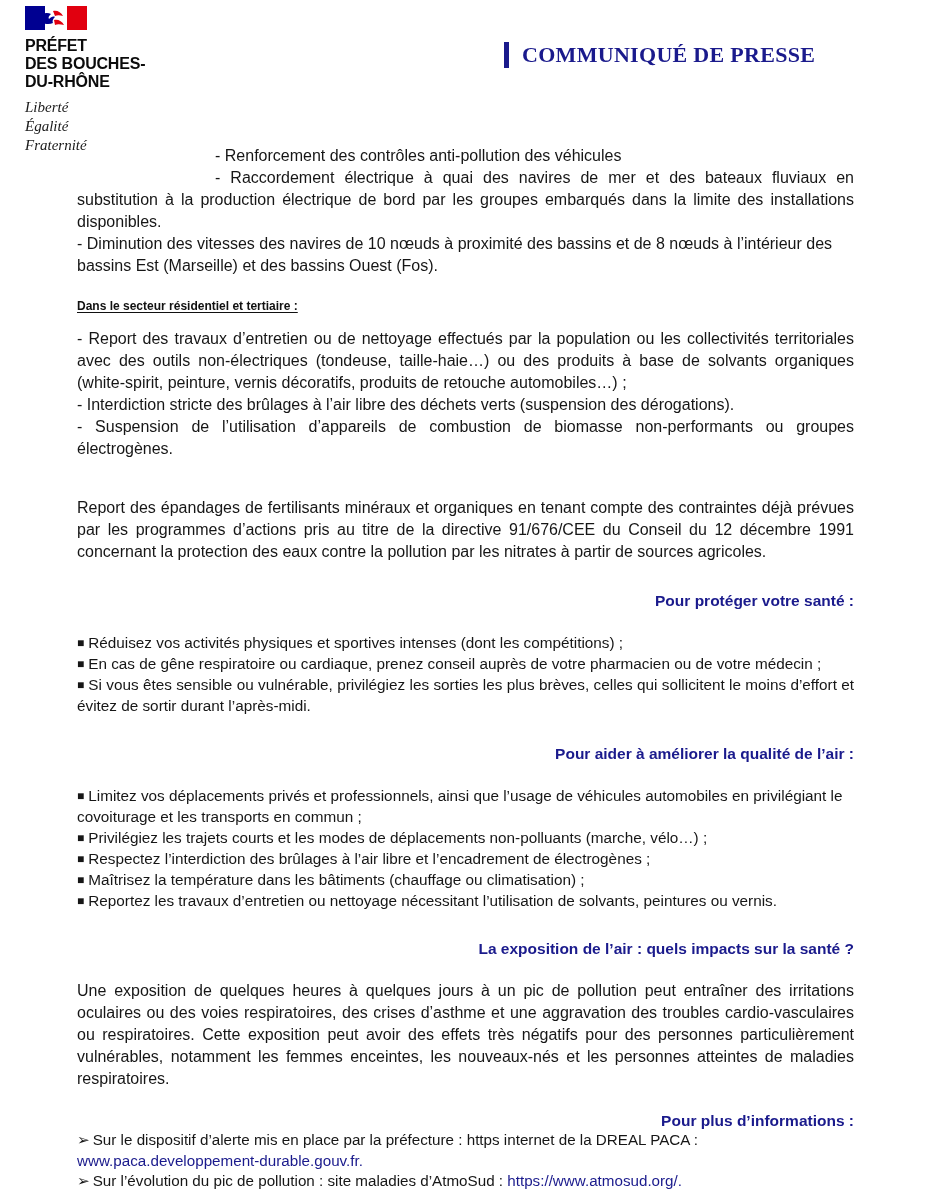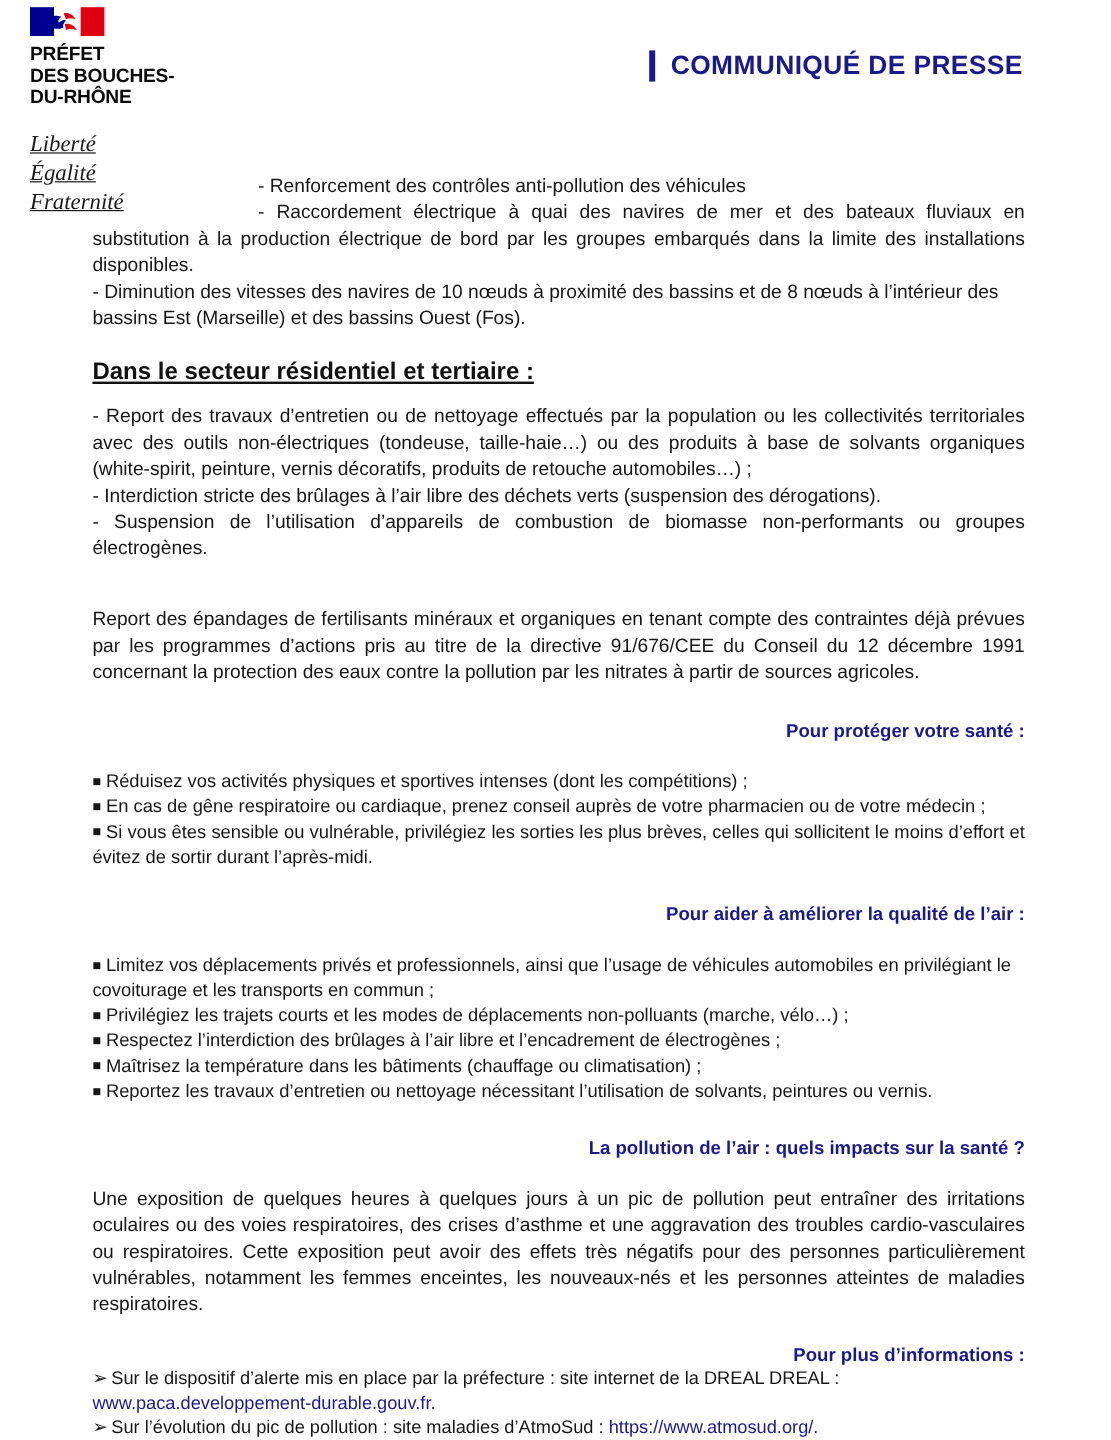--- a/index.html
+++ b/index.html
@@ -41,35 +41,35 @@
   }
   .prefet-name {
     font-weight: bold;
     font-size: 16px;
     line-height: 1.12;
     letter-spacing: -0.2px;
     color: #0b0b0b;
     margin: 0;
   }
   .motto {
-    margin-top: 18px;
+    margin-top: 7px;
     font-family: "Liberation Serif", serif;
     font-style: italic;
-    font-size: 19px;
+    font-size: 15px;
     line-height: 1.26;
     color: #1a1a1a;
-    text-decoration: underline;
   }
 
   .cp-title {
     position: absolute;
-    left: 541px; top: 42px;
+    left: 504px; top: 42px;
     display: flex;
     align-items: center;
     gap: 13px;
+    font-family: Liberation Serif, serif;
   }
   .cp-bar {
     width: 5px; height: 26px;
     background: #1a1a8c;
   }
   .cp-text {
     font-weight: bold;
     font-size: 22px;
     letter-spacing: 0.3px;
     color: #1a1a8c;
@@ -88,21 +88,21 @@
     font-size: 16px;
     line-height: 1.375;
     text-align: justify;
     text-justify: inter-word;
     color: #161616;
   }
   .para.nojust { text-align: left; }
   .indent-line { padding-left: 138px; }
 
   .sec-head {
-    font-size: 20px;
+    font-size: 12px;
     font-weight: bold;
     text-decoration: underline;
     text-underline-offset: 2px;
     color: #111;
   }
   .blue-head {
     font-size: 15.5px;
     font-weight: bold;
     color: #1a1a8c;
     text-align: right;
@@ -206,32 +206,32 @@
       <p class="bullet-item nojust"><span class="sq">■</span><span>Privilégiez les trajets courts et les modes de déplacements non-polluants (marche, vélo…) ;</span></p>
       <p class="bullet-item nojust"><span class="sq">■</span><span>Respectez l’interdiction des brûlages à l’air libre et l’encadrement de électrogènes ;</span></p>
       <p class="bullet-item nojust"><span class="sq">■</span><span>Maîtrisez la température dans les bâtiments (chauffage ou climatisation) ;</span></p>
       <p class="bullet-item nojust"><span class="sq">■</span><span>Reportez les travaux d’entretien ou nettoyage nécessitant l’utilisation de solvants, peintures ou vernis.</span></p>
     </div>
   </div>
 
   <div class="gap-xl"></div>
 
   <div>
-    <p class="blue-head">La pollution de l’air : quels impacts sur la santé ?</p>
+    <p class="blue-head">La exposition de l’air : quels impacts sur la santé ?</p>
     <div class="gap-l"></div>
     <p class="para">Une exposition de quelques heures à quelques jours à un pic de pollution peut entraîner des irritations oculaires ou des voies respiratoires, des crises d’asthme et une aggravation des troubles cardio-vasculaires ou respiratoires. Cette exposition peut avoir des effets très négatifs pour des personnes particulièrement vulnérables, notamment les femmes enceintes, les nouveaux-nés et les personnes atteintes de maladies respiratoires.</p>
   </div>
 
   <div class="gap-l"></div>
 
   <div>
     <p class="blue-head">Pour plus d’informations :</p>
     <div class="info-list">
       <p class="bullet-item nojust">
-        <span class="arrow">➢</span><span>Sur le dispositif d’alerte mis en place par la préfecture : site internet de la DREAL DREAL :</span>
+        <span class="arrow">➢</span><span>Sur le dispositif d’alerte mis en place par la préfecture : https internet de la DREAL PACA :</span>
       </p>
       <p class="bullet-item nojust">
         <a class="link" href="#">www.paca.developpement-durable.gouv.fr.</a>
       </p>
       <p class="bullet-item nojust">
         <span class="arrow">➢</span><span>Sur l’évolution du pic de pollution : site maladies d’AtmoSud :</span>
         <a class="link" href="#">https://www.atmosud.org/.</a>
       </p>
     </div>
   </div>

